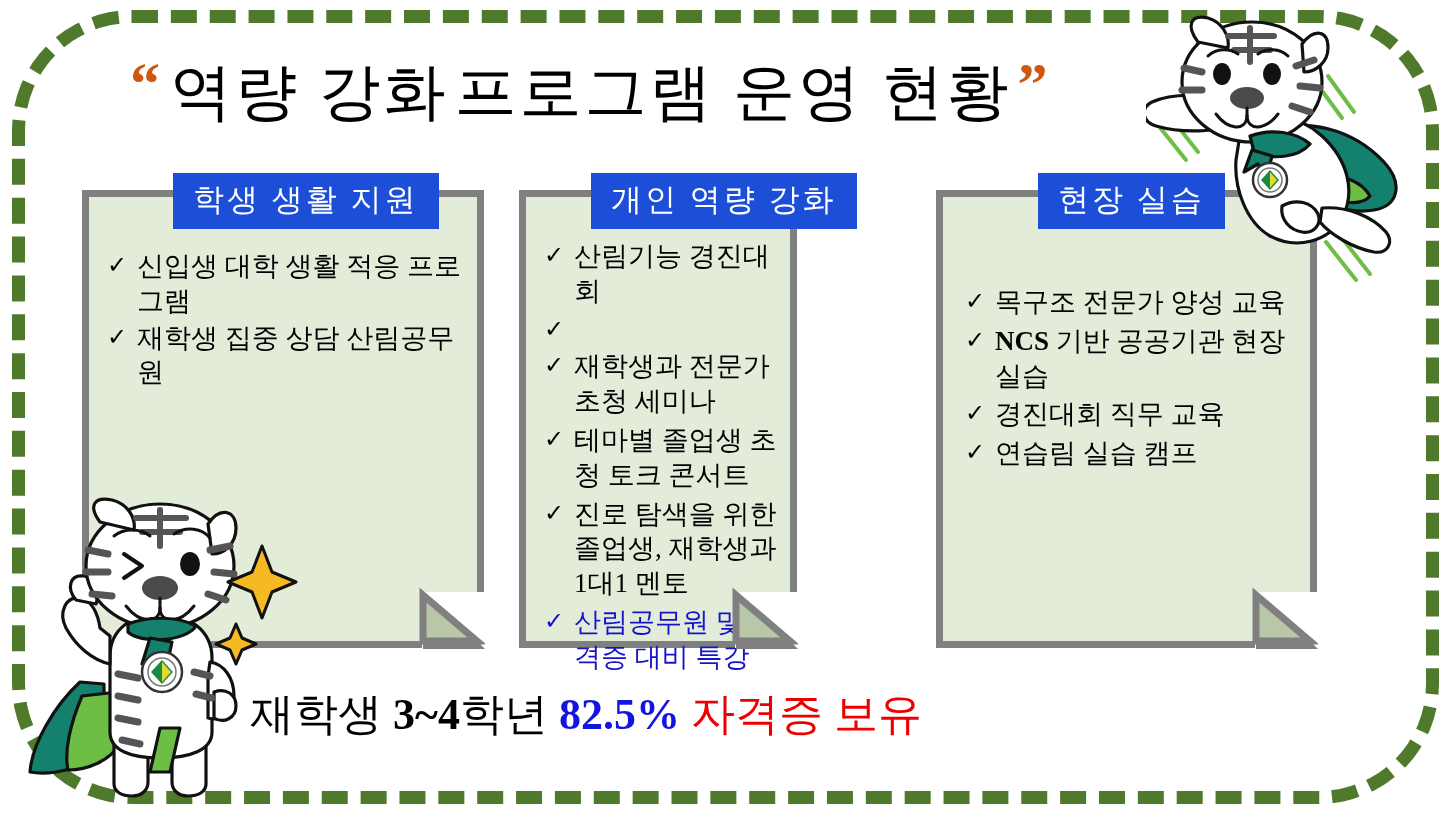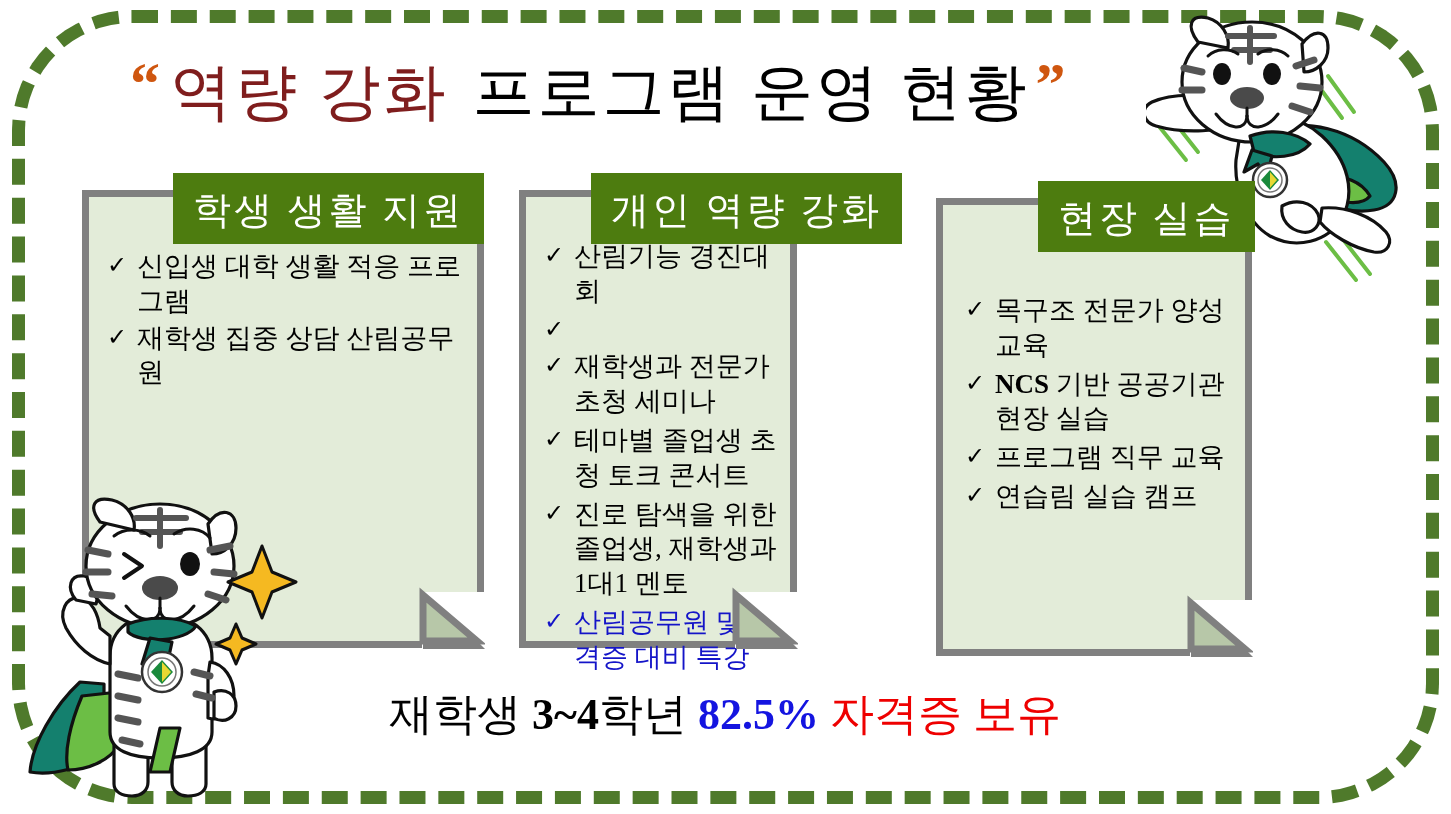--- a/index.html
+++ b/index.html
@@ -47,30 +47,30 @@
   .quote {
     color: #cf560f;
     font-size: 60px;
     font-weight: bold;
     line-height: 1;
     font-family: "Liberation Serif", serif;
   }
   .quote.open { margin-right: 10px; position: relative; top: -8px; }
   .quote.close { margin-left: 6px; position: relative; top: -8px; }
   .title-green {
-    color: #7f1d1d;
+    color: #000000;
     font-size: 62px;
     letter-spacing: 3px;
     font-family: "Liberation Serif", serif;
   }
   .title-black {
     color: #000000;
     font-size: 62px;
     letter-spacing: 3px;
-    margin-left: 24px;
+    margin-left: 6px;
     font-family: "Liberation Serif", serif;
   }
 
   
   .card {
     position: absolute;
     background: #e3ecd9;
     border: 7px solid #808080;
   }
   .card-body {
@@ -91,25 +91,25 @@
     position: absolute;
     right: -8px;
     bottom: -8px;
     width: 76px;
     height: 72px;
   }
 
   .card-header {
     position: absolute;
     top: -24px;
-    background: #4d7c0f;
+    background: #1d4ed8;
     color: #ffffff;
-    font-size: 38px;
+    font-size: 31px;
     letter-spacing: 3px;
-    padding: 12px 20px 8px 20px;
+    padding: 6px 20px 8px 20px;
     white-space: nowrap;
     z-index: 6;
     font-family: "Liberation Serif", serif;
   }
 
   .item {
     display: flex;
     align-items: flex-start;
     font-size: 27px;
     line-height: 1.29;
@@ -124,39 +124,39 @@
     line-height: 1.36;
   }
   .item .txt { flex: 1 1 auto; }
   .item.blue { color: #1414c8; }
   .item.blue .chk { color: #1414c8; }
   .b { font-weight: bold; }
 
   
   #card-1 { left: 82px;  top: 190px; width: 402px; height: 458px; }
   #card-2 { left: 519px; top: 190px; width: 278px; height: 458px; }
-  #card-3 { left: 936px; top: 198px; width: 316px; height: 458px; }
+  #card-3 { left: 936px; top: 190px; width: 381px; height: 458px; }
 
   #card-1 .card-header { left: 84px; }
   #card-2 .card-header { left: 65px; }
   #card-3 .card-header { left: 95px; }
 
   #card-1 .card-body { padding-top: 52px; }
   #card-2 .card-body { padding-top: 42px; }
   #card-3 .card-body { padding-top: 88px; padding-left: 22px; }
 
   #card-2 .item, #card-3 .item { margin-bottom: 4px; }
 
   
   .slogan {
     position: absolute;
     left: 250px;
     top: 686px;
     width: 950px;
-    text-align: center;
+    text-align: left;
     font-size: 44px;
     line-height: 1.32;
     color: #000000;
     white-space: nowrap;
     font-family: "Liberation Serif", serif;
   }
   .slogan .blue { color: #1414e0; font-weight: bold; }
   .slogan .red  { color: #ee0000; }
   .slogan .bk-b { font-weight: bold; }
 
@@ -238,21 +238,21 @@
       <div class="item">
         <span class="chk">✓</span>
         <span class="txt">목구조 전문가 양성 교육</span>
       </div>
       <div class="item">
         <span class="chk">✓</span>
         <span class="txt"><span class="b">NCS</span><span id="ncs-rest"> 기반 공공기관 현장 실습</span></span>
       </div>
       <div class="item">
         <span class="chk">✓</span>
-        <span class="txt">프로그램 직무 교육</span>
+        <span class="txt">경진대회 직무 교육</span>
       </div>
       <div class="item">
         <span class="chk">✓</span>
         <span class="txt">연습림 실습 캠프</span>
       </div>
     </div>
     <div class="fold-cut"></div>
     <svg class="fold-edge" viewBox="0 0 76 72">
       <polygon points="14,64 14,18 68,64" fill="#b7c7a8" stroke="#808080" stroke-width="7"></polygon>
       <polygon points="14,64 68,64 76,72 14,72" fill="#808080"></polygon>

